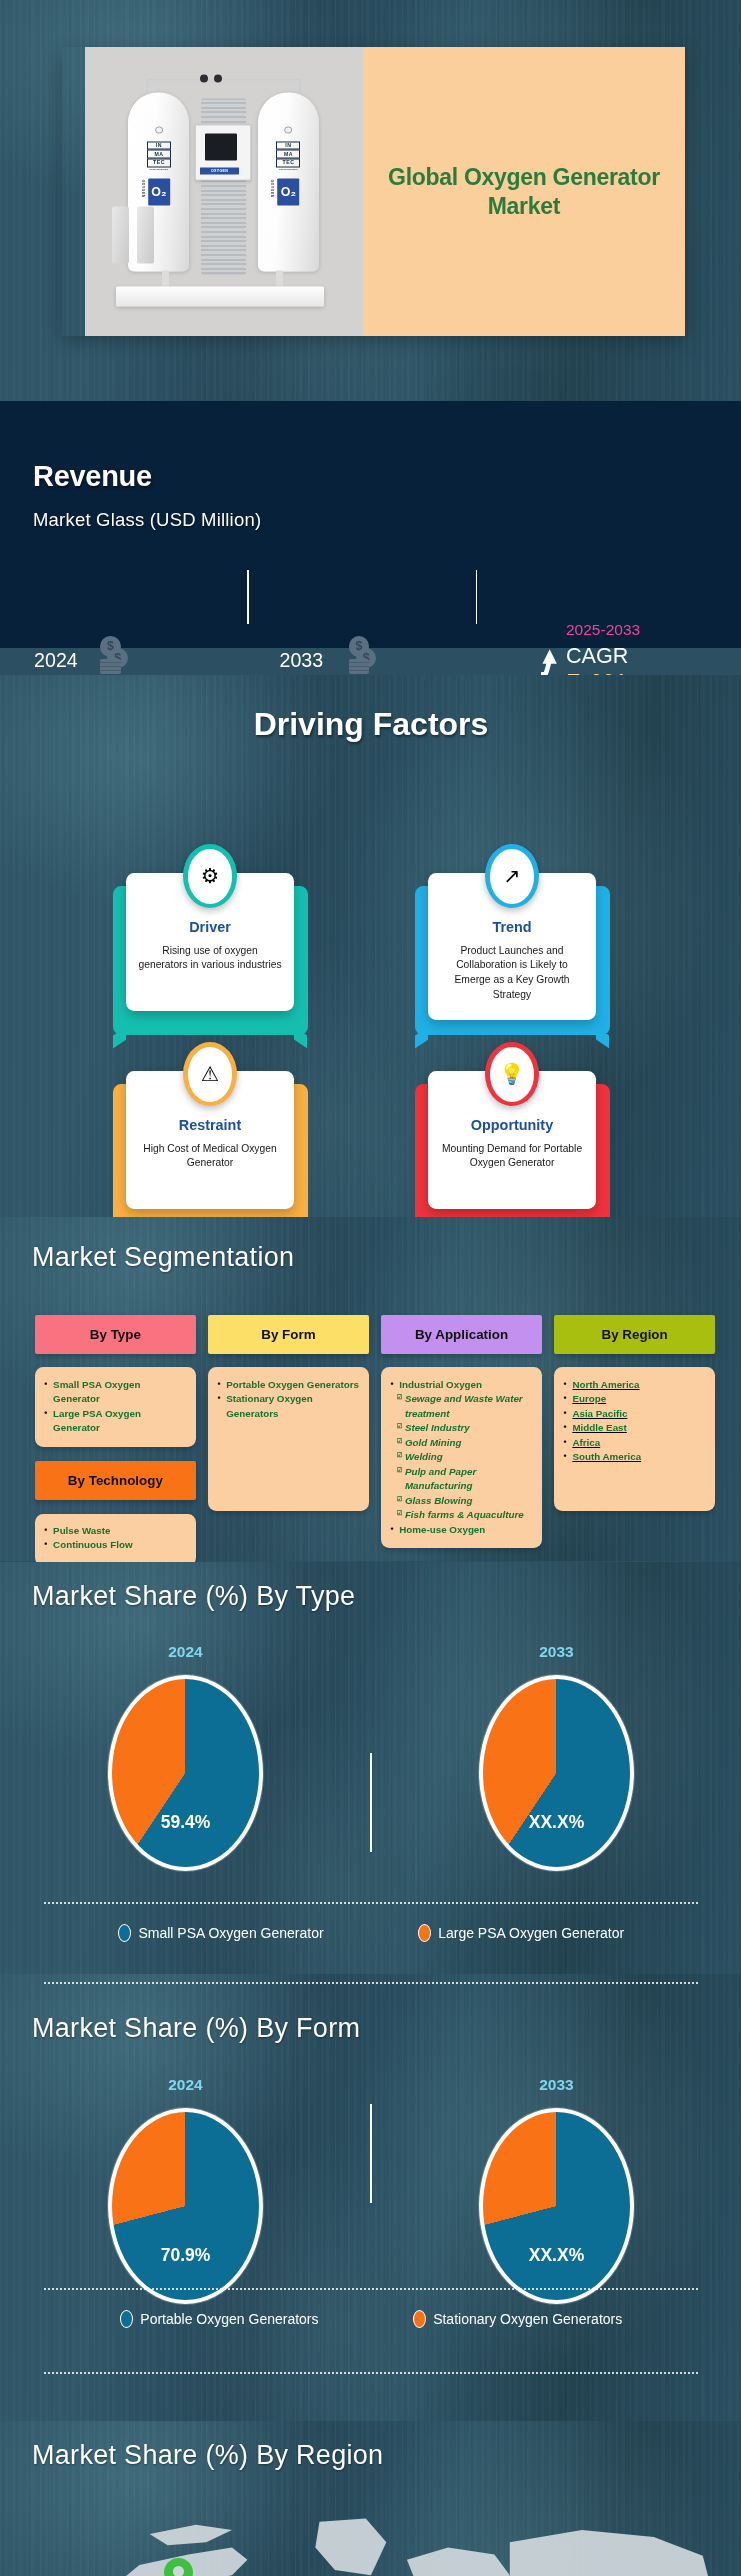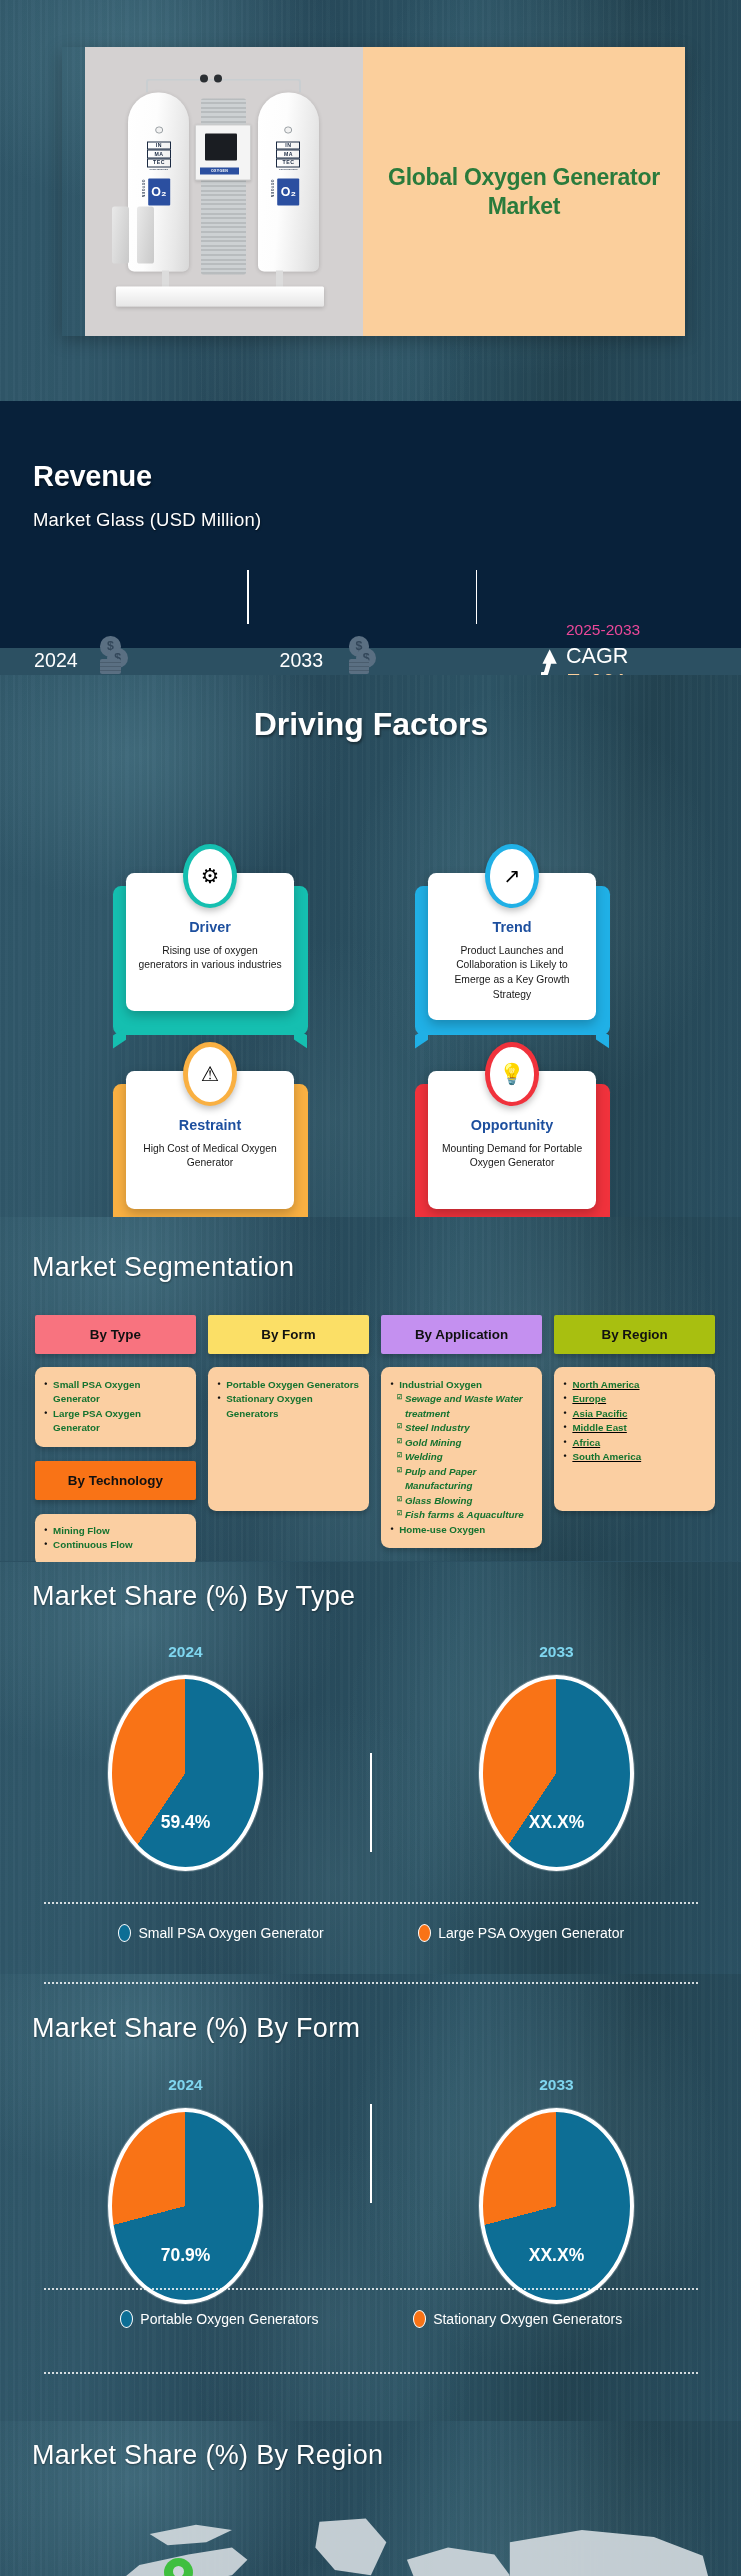--- a/index.html
+++ b/index.html
@@ -110,21 +110,21 @@
   #card-restraint .tab{ background:#f9b042; }
   #card-restraint .badge{ background:#f9b042; }
   #card-opportunity{ left:428px; top:396px; }
   #card-opportunity .tab{ background:#f0323c; }
   #card-opportunity .badge{ background:#f0323c; }
 
   
   .segmentation{ position:absolute; left:0; top:1217px; width:742px; height:344px; }
   .segmentation .bgphoto{ top:0; height:344px; }
   .sec-title-thin{ font:300 27px/1 "Liberation Sans",sans-serif; color:#fff; letter-spacing:0.3px; text-shadow:0.5px 1px 2.1px rgba(0,0,0,.4);}
-  #seg-title{ position:absolute; left:32px; top:27px;margin-top:10px; }
+  #seg-title{ position:absolute; left:32px; top:27px; }
   .seg-cols{ position:absolute; left:35px; top:98px; width:680px; display:flex; gap:12.4px; }
   .seg-col{ width:161px; }
   .seg-head{ height:39px; border-radius:2px; display:flex; align-items:center; justify-content:center; font:700 13.4px/1 "Liberation Sans",sans-serif; color:#111; box-shadow:0 2.1px 5.2px rgba(0,0,0,.2);}
   .seg-box{ margin-top:13.4px; background:#fbcfa2; border-radius:8.2px; padding:10.3px 9.3px 11.3px; box-shadow:0 2.1px 5.2px rgba(0,0,0,.18);}
   .seg-box ul{ list-style:none; }
   .seg-box li{ font:700 9.8px/1.48 "Liberation Sans",sans-serif; color:#15732f; position:relative; padding-left:8.8px; }
   .seg-box li::before{ content:"•"; position:absolute; left:0; top:0; color:#111; font-size:8.8px;}
   .seg-box li.sub{ font-style:italic; padding-left:14.4px; }
   .seg-box li.sub::before{ content:"\2611"; left:6.2px; color:#15732f; font-size:6.2px; font-style:normal;}
   #seg-box-type{ min-height:75px; }
@@ -338,21 +338,21 @@
         <div class="seg-head" style="background:#f8737f">By Type</div>
         <div class="seg-box" id="seg-box-type">
           <ul>
             <li>Small PSA Oxygen Generator</li>
             <li>Large PSA Oxygen Generator</li>
           </ul>
         </div>
         <div class="seg-head" id="seg-head-tech">By Technology</div>
         <div class="seg-box" id="seg-box-tech">
           <ul>
-            <li>Mining Flow</li>
+            <li>Pulse Waste</li>
             <li>Continuous Flow</li>
           </ul>
         </div>
       </div>
 
       <div class="seg-col">
         <div class="seg-head" style="background:#fbdf66">By Form</div>
         <div class="seg-box" id="seg-box-form">
           <ul>
             <li>Portable Oxygen Generators</li>

